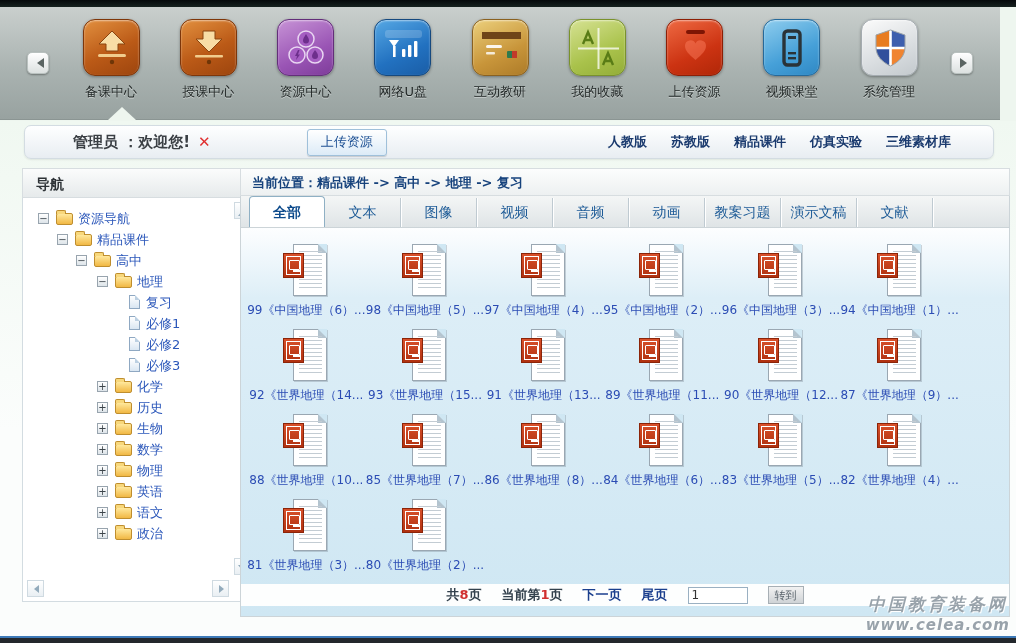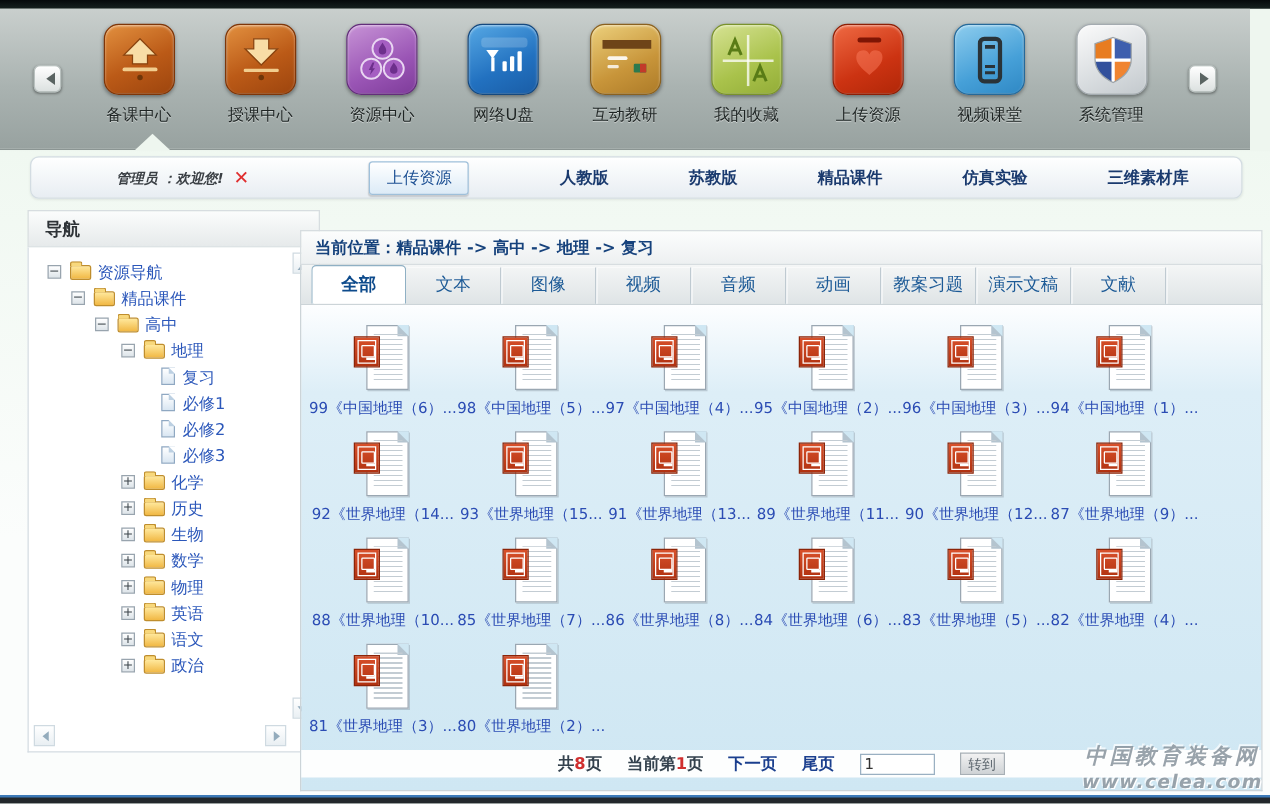--- a/index.html
+++ b/index.html
@@ -39,26 +39,26 @@
     border-left:14px solid transparent; border-right:14px solid transparent; border-bottom:13px solid #eef6ef; }
 
   
   .page { position:absolute; top:121px; left:0; right:0; bottom:7px;
     background:linear-gradient(#f0f8f1,#fbfdfc 60%); }
 
   
   .admin-bar { position:absolute; top:4px; left:24px; right:22px; height:34px;
     background:linear-gradient(#feffff,#e8edf2); border:1px solid #d3dce2; border-radius:7px;
     box-shadow:0 1px 2px rgba(0,0,0,.08); display:flex; align-items:center; }
-  .welcome { margin-left:68px; font-size:11px; font-weight:bold; color:#3a3f44;font-style:italic; }
+  .welcome { margin-left:48px; font-size:15px; font-weight:bold; color:#3a3f44; }
   .close-x { margin-left:8px; color:#e02f2f; font-size:15px; font-weight:bold; cursor:pointer; }
   .upload-btn { margin-left:96px; padding:3px 13px 4px; font-size:13px; color:#1c4f93; cursor:pointer;
     background:linear-gradient(#ffffff,#dcebf7); border:1px solid #9fc0da; border-radius:3px;
     box-shadow:0 1px 1px rgba(0,0,0,.15); font-family:inherit; }
-  .top-links { margin-left:auto; margin-right:42px; display:flex; gap:64px; }
+  .top-links { margin-left:auto; margin-right:42px; display:flex; gap:24px; }
   .top-link { font-size:13px; font-weight:bold; color:#1a3a6e; text-decoration:none; cursor:pointer; white-space:nowrap; }
 
   
   .sidebar { position:absolute; left:22px; top:47px; width:234px; }
   .sidebar-header { height:30px; line-height:30px; padding-left:13px; font-size:14px; font-weight:bold; color:#2e3337;
     background:linear-gradient(#fbfcfc,#e6eaeb); border:1px solid #d7dde0; }
   .tree-panel { position:relative; height:404px; background:#fff; border:1px solid #d3dce1; border-top:none; overflow:hidden; }
   .tree { padding-top:10px; }
   .tree-row { height:21px; line-height:21px; white-space:nowrap; font-size:13px; }
   .tree-label { color:#2b57ba; cursor:pointer; }
@@ -79,21 +79,21 @@
     border-width:0 5px 5px 0; border-color:#fff #fff #bcd0e2 transparent; }
   .scroll-btn { position:absolute; width:17px; height:17px; background:linear-gradient(#ffffff,#e9eff3);
     border:1px solid #cfdae1; cursor:pointer; }
   .scroll-btn::after { content:""; position:absolute; border:4px solid transparent; }
   .sb-up { top:4px; right:4px; } .sb-up::after { left:3px; top:4px; border-bottom:5px solid #93abbc; }
   .sb-down { bottom:26px; right:4px; } .sb-down::after { left:3px; top:6px; border-top:5px solid #93abbc; }
   .sb-left { bottom:4px; left:4px; } .sb-left::after { left:2px; top:4px; border-right:5px solid #93abbc; }
   .sb-right { bottom:4px; right:26px; } .sb-right::after { left:6px; top:4px; border-left:5px solid #93abbc; }
 
   
-  .main { position:absolute; left:240px; top:63px; right:6px; }
+  .main { position:absolute; left:240px; top:47px; right:6px; }
   .breadcrumb { height:28px; line-height:28px; padding-left:11px; font-size:13px; font-weight:bold; color:#16427c;
     background:linear-gradient(#fcfdfd,#edf0f1); border:1px solid #d7dde0; }
   .tabstrip { height:32px; display:flex; align-items:flex-end; background:linear-gradient(#f4f6f6,#dfe4e6);
     border:1px solid #ccd4d8; border-top:none; position:relative; padding-left:8px; }
   .tab { width:76px; text-align:center; font-size:14px; color:#1c5a96; line-height:29px; height:29px;
     cursor:pointer; border-right:1px solid #bfcad1; box-shadow:1px 0 0 #fff; }
   .tab:last-child { border-right:1px solid #bfcad1; }
   .tab.active { background:#fff; border:1px solid #8fb0c4; border-bottom:none; border-radius:4px 4px 0 0;
     font-weight:bold; color:#0e4b8c; height:31px; line-height:30px; box-shadow:none; }
   .files-panel { height:389px; position:relative; border:1px solid #ccd4d8; border-top:none;

